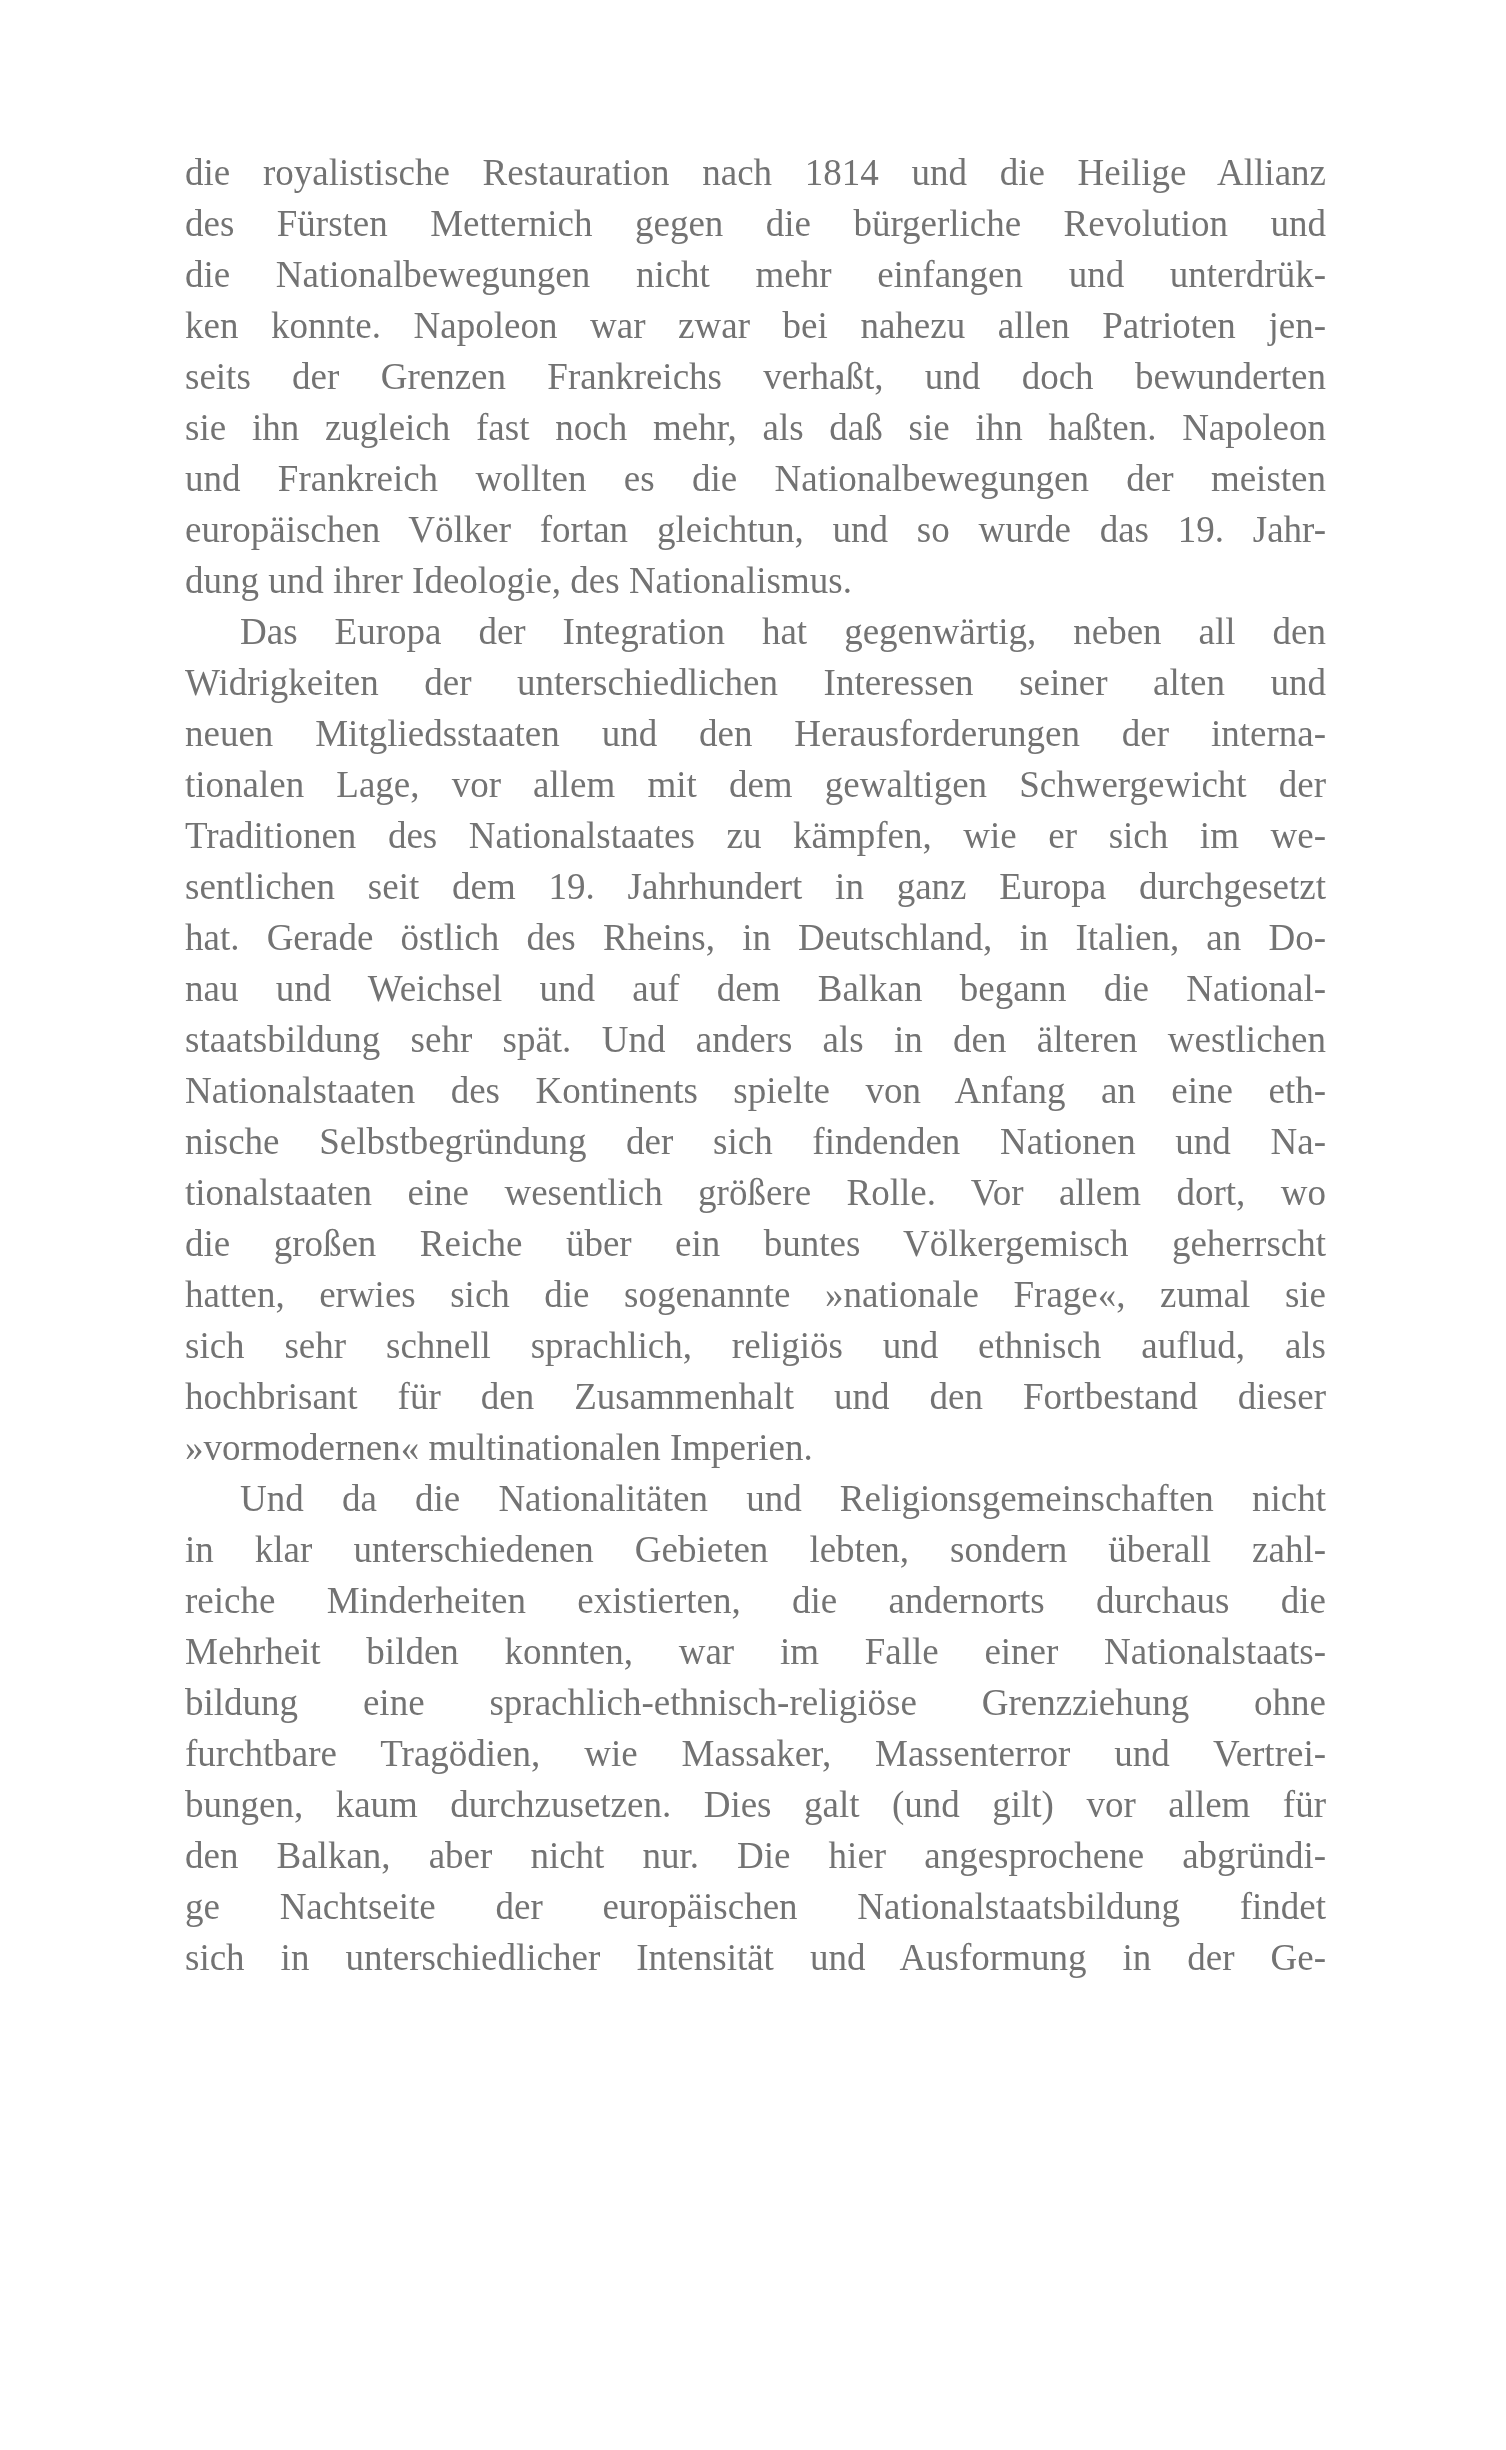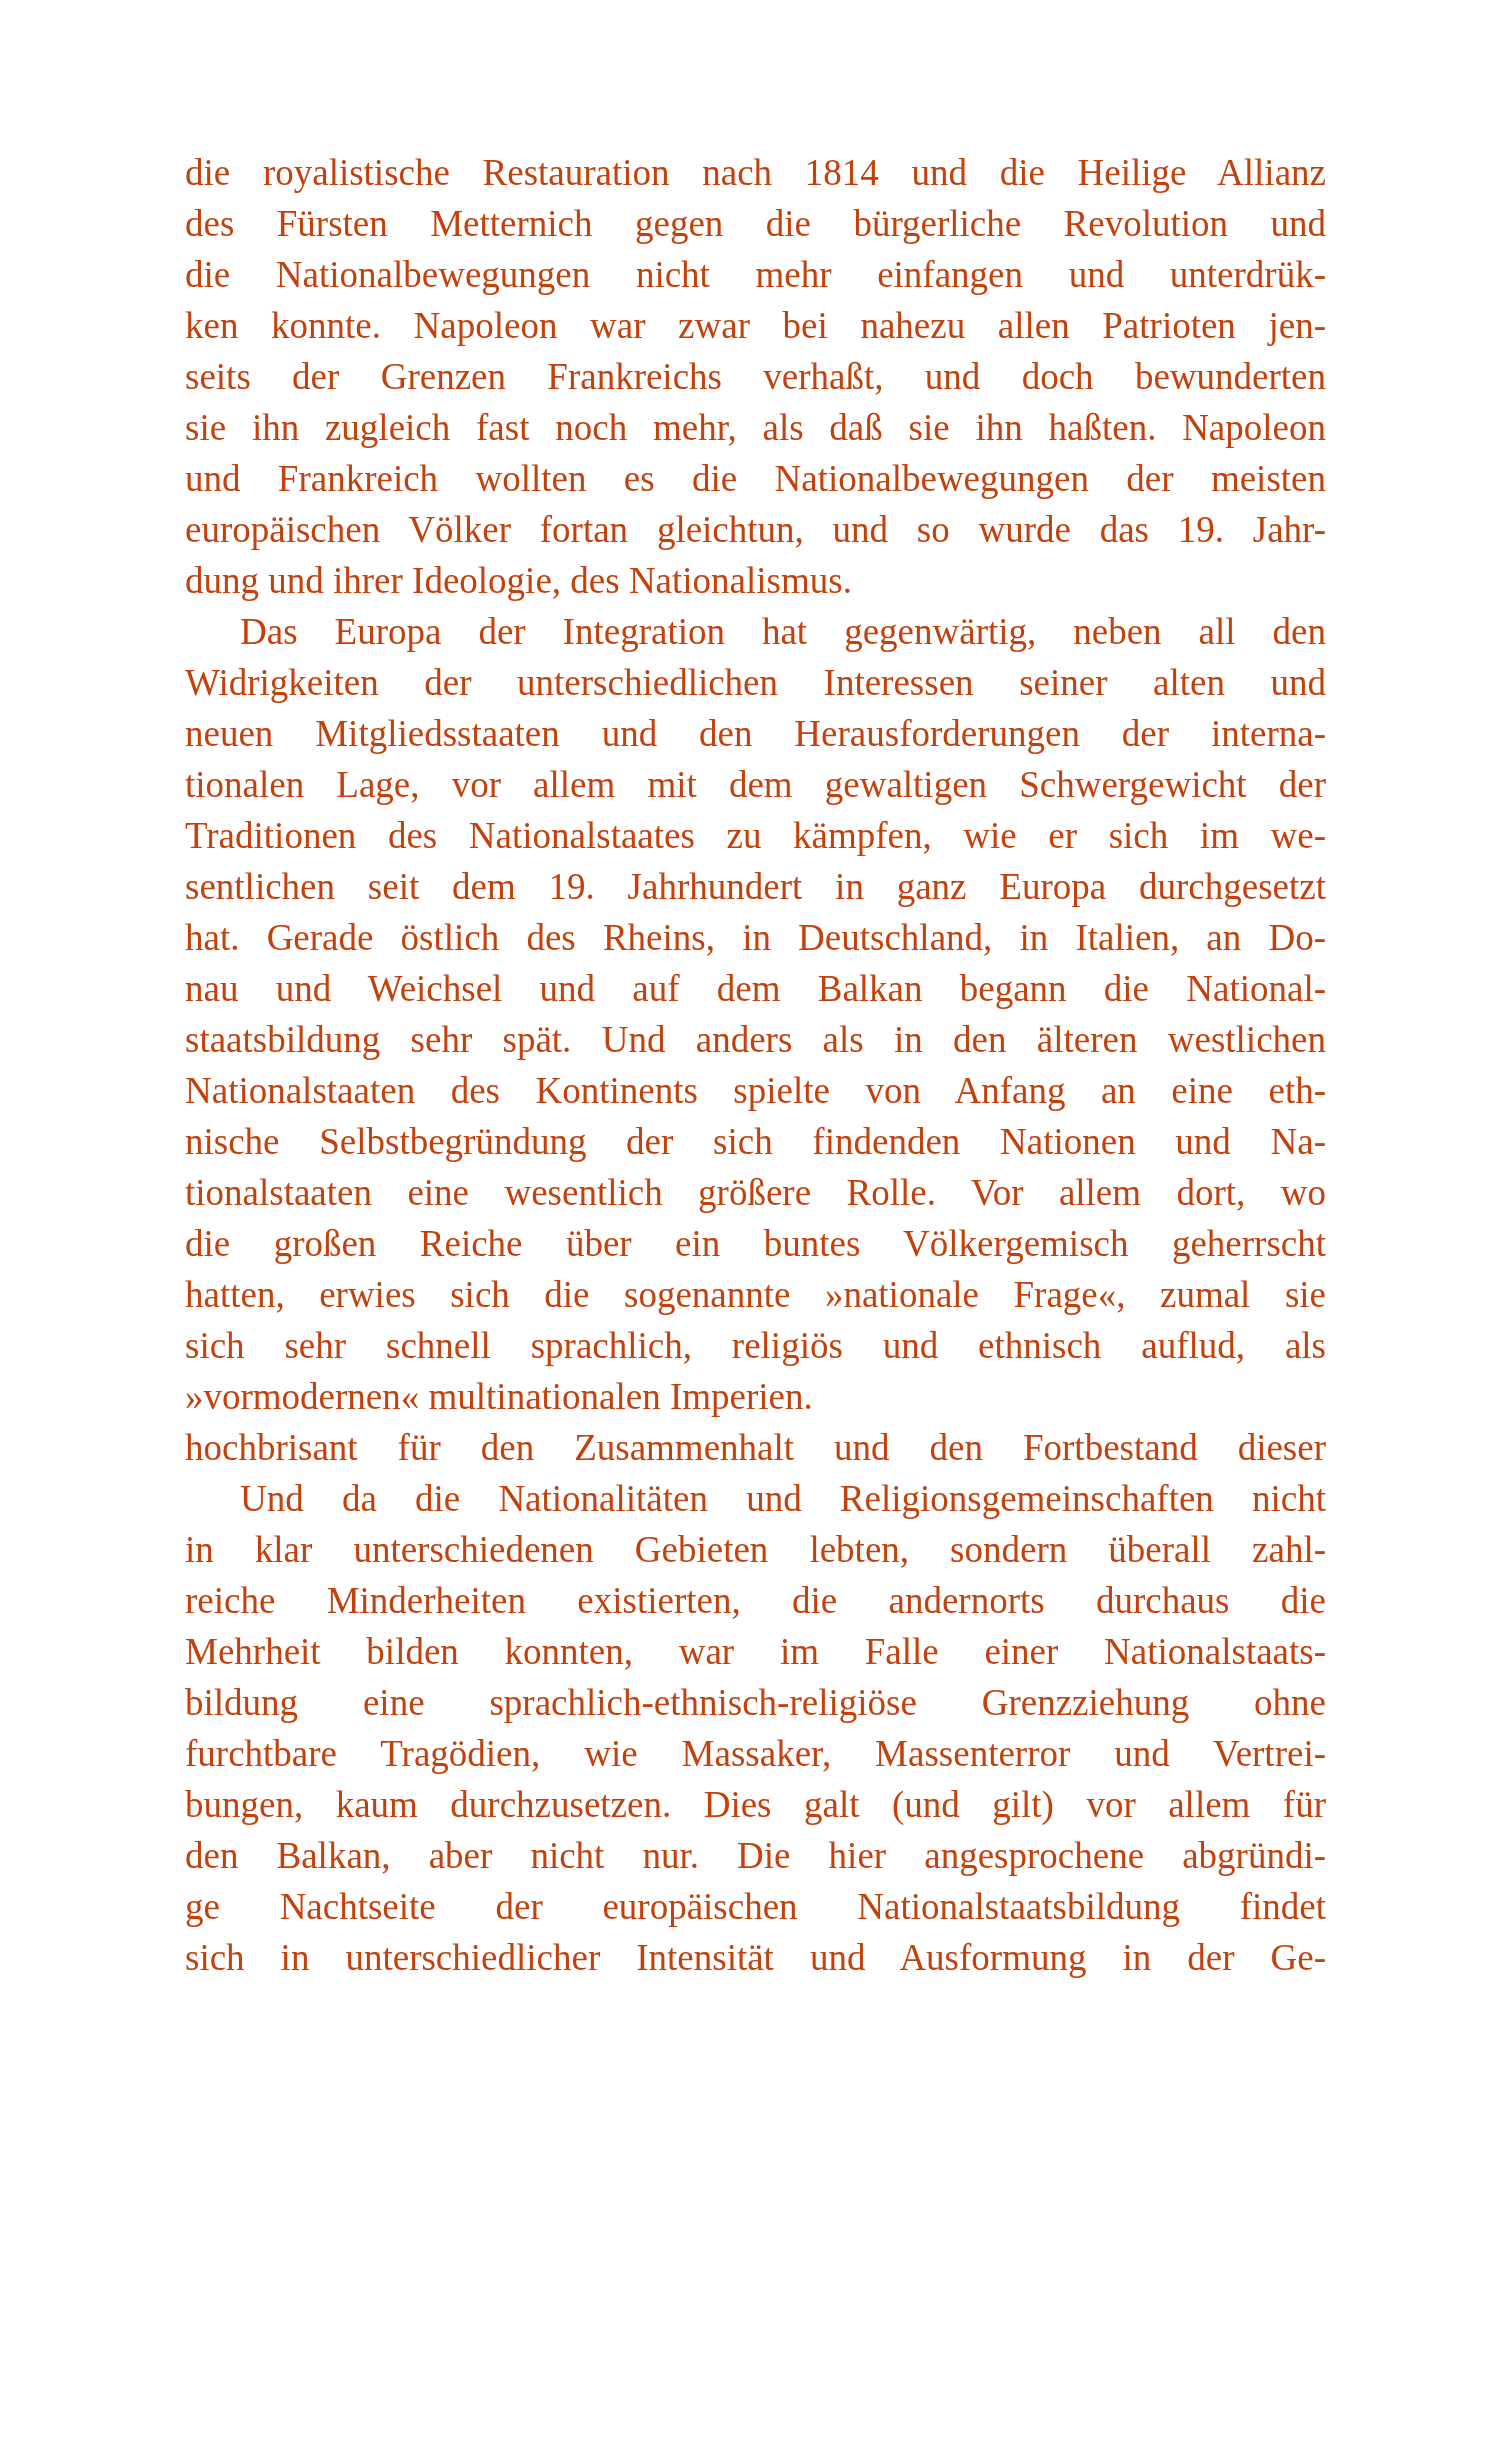--- a/index.html
+++ b/index.html
@@ -5,21 +5,21 @@
   html, body {
     margin: 0;
     padding: 0;
     background: #ffffff;
   }
   .page {
     position: relative;
     width: 1506px;
     height: 2450px;
     background: #ffffff;
-    color: #c2410c;
+    color: #737373;
     font-family: "Liberation Serif", "DejaVu Serif", serif;
     overflow: hidden;
   }
   .text-block {
     position: absolute;
     left: 185px;
     top: 147px;
     width: 1141px;
     font-size: 37px;
     line-height: 51px;
@@ -74,22 +74,22 @@
         <div class="line">sentlichen seit dem 19. Jahrhundert in ganz Europa durchgesetzt</div>
         <div class="line">hat. Gerade östlich des Rheins, in Deutschland, in Italien, an Do-</div>
         <div class="line">nau und Weichsel und auf dem Balkan begann die National-</div>
         <div class="line">staatsbildung sehr spät. Und anders als in den älteren westlichen</div>
         <div class="line">Nationalstaaten des Kontinents spielte von Anfang an eine eth-</div>
         <div class="line">nische Selbstbegründung der sich findenden Nationen und Na-</div>
         <div class="line">tionalstaaten eine wesentlich größere Rolle. Vor allem dort, wo</div>
         <div class="line">die großen Reiche über ein buntes Völkergemisch geherrscht</div>
         <div class="line">hatten, erwies sich die sogenannte »nationale Frage«, zumal sie</div>
         <div class="line">sich sehr schnell sprachlich, religiös und ethnisch auflud, als</div>
+        <div class="line">hochbrisant für den Zusammenhalt und den Fortbestand dieser</div>
         <div class="line para-end">»vormodernen« multinationalen Imperien.</div>
-        <div class="line">hochbrisant für den Zusammenhalt und den Fortbestand dieser</div>
       </div>
       <div class="paragraph">
         <div class="line indent">Und da die Nationalitäten und Religionsgemeinschaften nicht</div>
         <div class="line">in klar unterschiedenen Gebieten lebten, sondern überall zahl-</div>
         <div class="line">reiche Minderheiten existierten, die andernorts durchaus die</div>
         <div class="line">Mehrheit bilden konnten, war im Falle einer Nationalstaats-</div>
         <div class="line">bildung eine sprachlich-ethnisch-religiöse Grenzziehung ohne</div>
         <div class="line">furchtbare Tragödien, wie Massaker, Massenterror und Vertrei-</div>
         <div class="line">bungen, kaum durchzusetzen. Dies galt (und gilt) vor allem für</div>
         <div class="line">den Balkan, aber nicht nur. Die hier angesprochene abgründi-</div>

